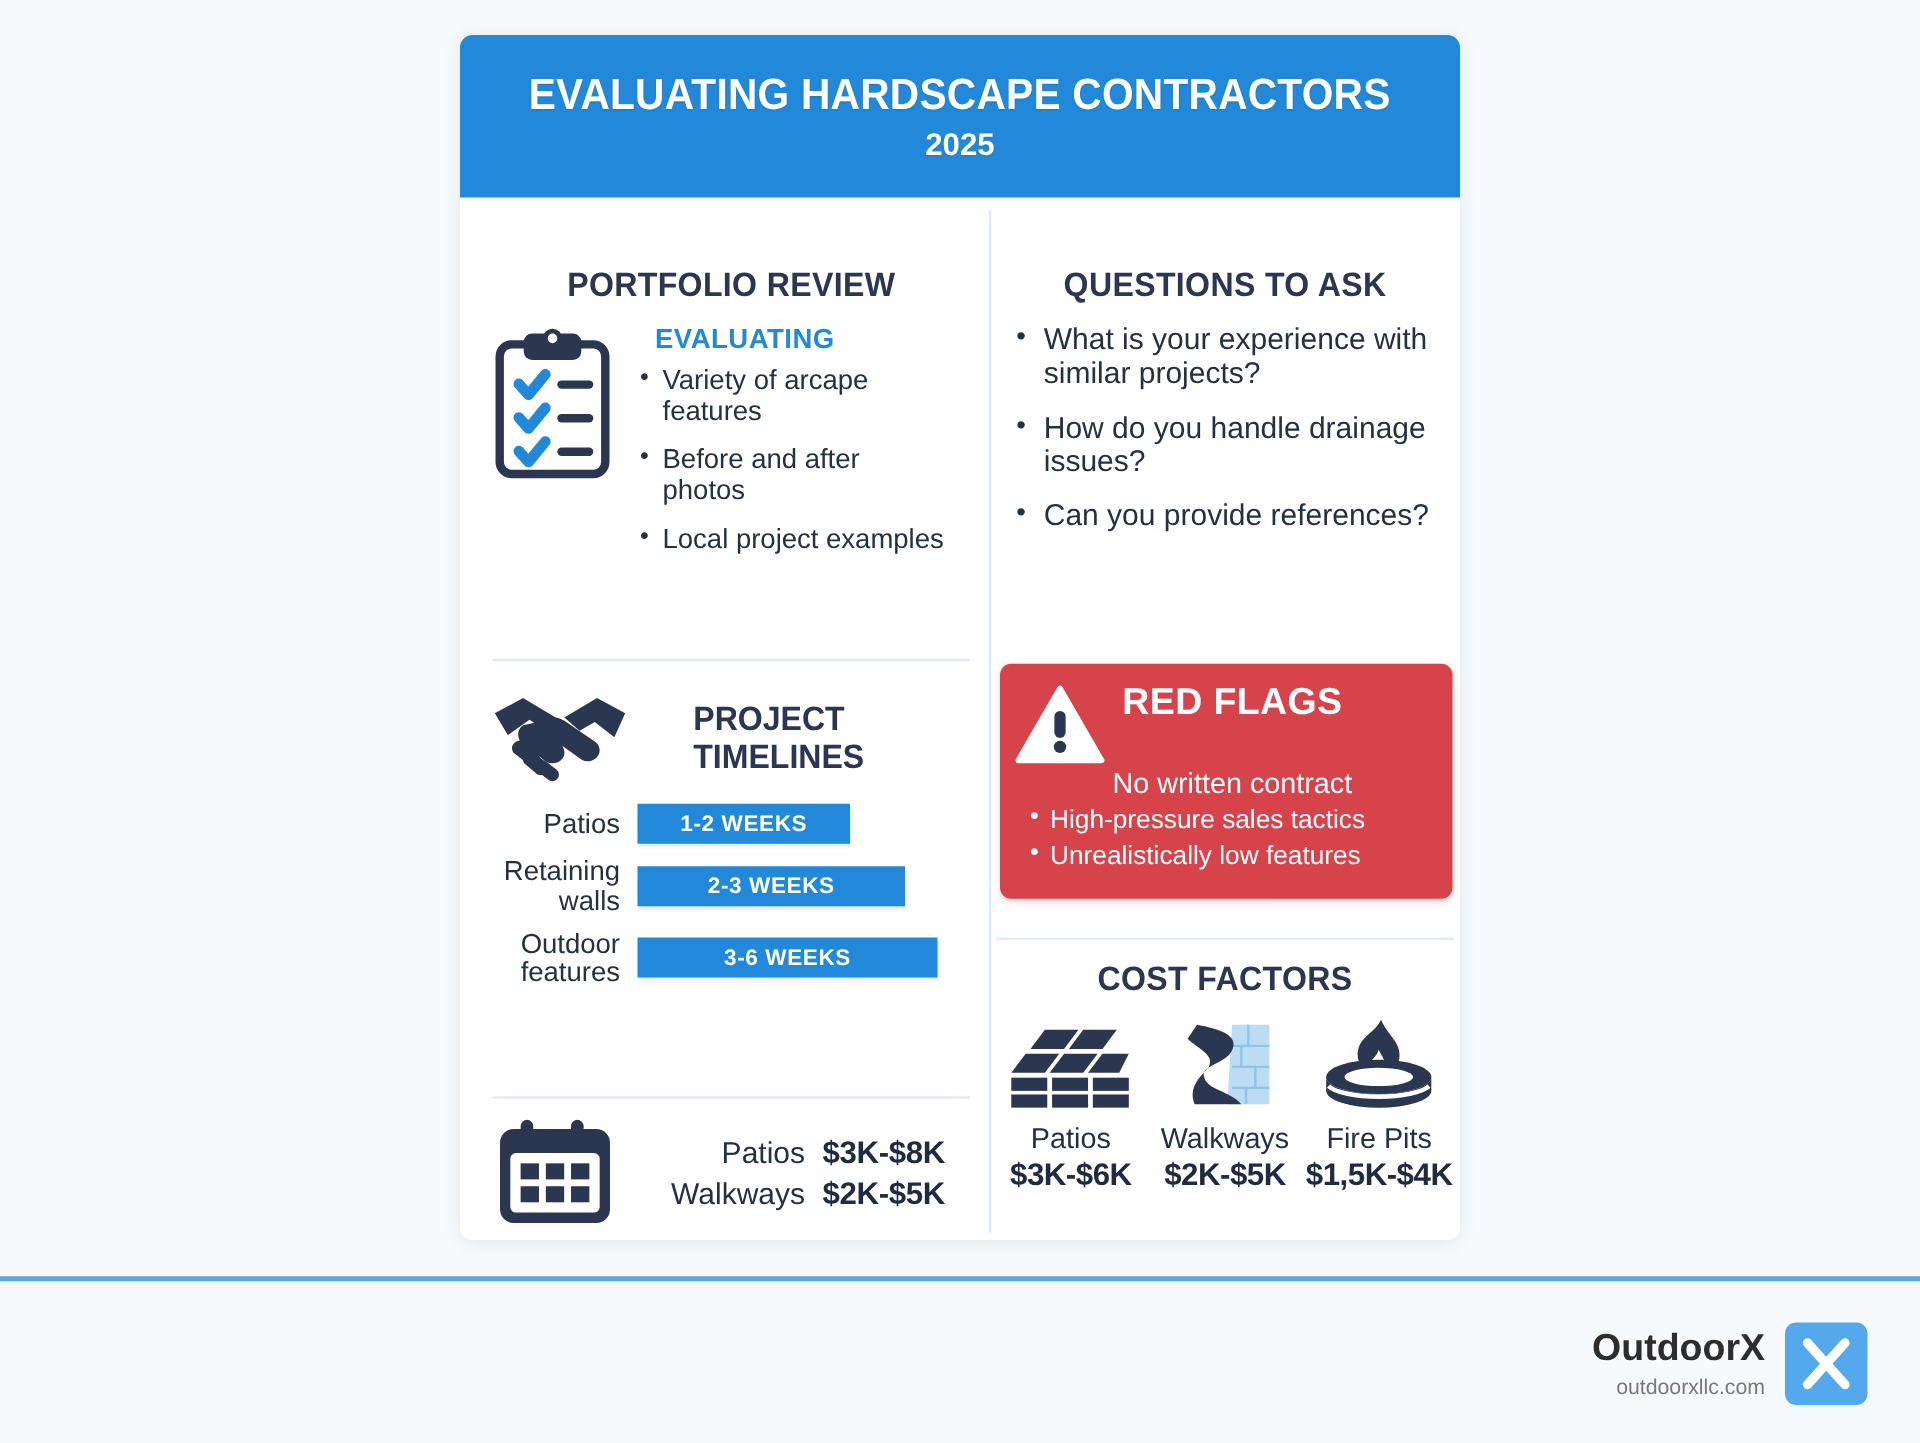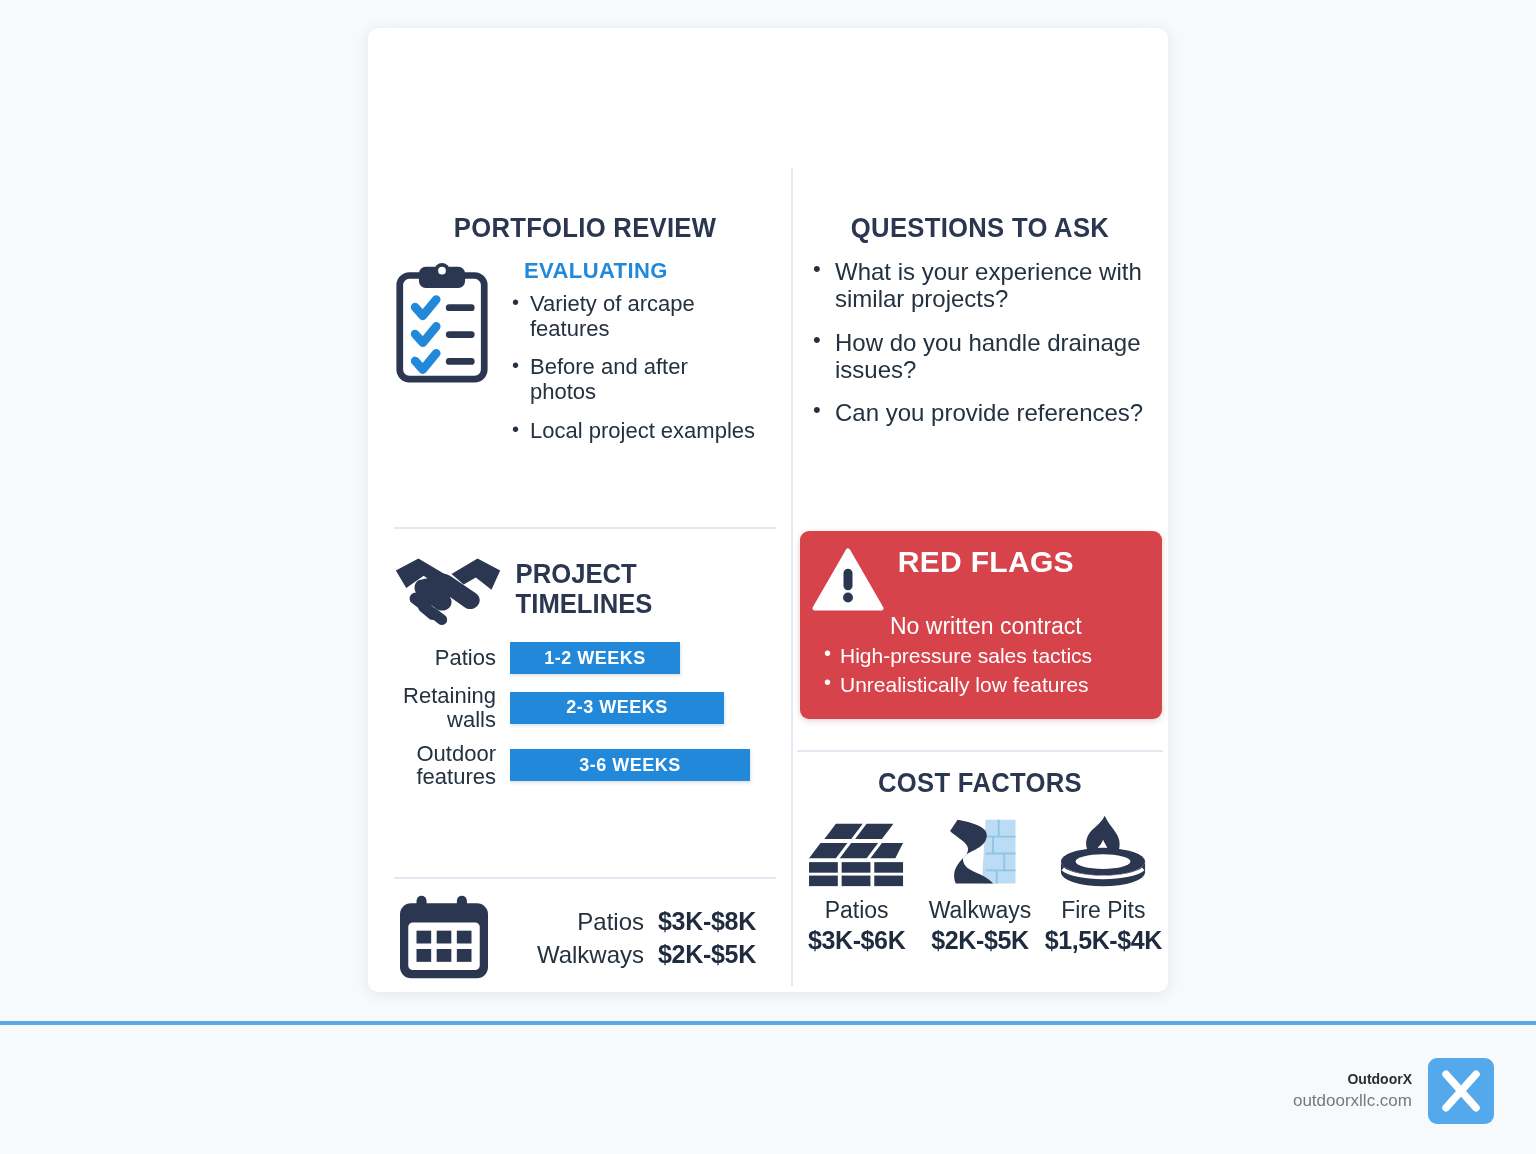--- a/index.html
+++ b/index.html
@@ -85,21 +85,21 @@
     padding-left:24px; position:relative;
   }
   .pf-list li::before{
     content:"•"; position:absolute; left:6px; top:-1px;
     font-size:20px; color:#24313f;
   }
   #pf-divider{ position:absolute; left:14px; top:359px; width:382px; }
 
   
   #timelines{ position:absolute; left:0; top:380px; width:410px; }
-  .tl-head{ display:flex; align-items:center; padding-left:12px; }
+  .tl-head{ display:flex; align-items:center; padding-left:12px;gap:39px; }
   .handshake{ width:112px; flex:0 0 112px; }
   .tl-title{
     font-size:27px; font-weight:bold; color:#2b3650;
     font-stretch:condensed; transform:scaleX(.95);
     line-height:1.1; margin-left:8px;
   }
   .bars{ margin-top:10px; position:relative; }
   .bar-row{ display:flex; align-items:center; margin-bottom:10px; }
   .bar-lbl{
     width:130px; flex:0 0 130px;
@@ -178,33 +178,37 @@
   
   .foot-rule{
     position:absolute; left:0; top:1021px;
     width:1536px; height:4px; background:#5aa9e6;
   }
   .footer{
     position:absolute; right:42px; top:1058px;
     display:flex; align-items:center;
   }
   .foot-text{ text-align:right; margin-right:16px; }
-  .brand{ font-size:14px; font-weight:bold; color:#2d2d2d; }
+  .brand{ font-size:30px; font-weight:bold; color:#2d2d2d; }
   .site{ font-size:17px; color:#787878; margin-top:4px; }
   .logo{
     width:66px; height:66px; border-radius:9px;
     background:#54a8ec;
     display:flex; align-items:center; justify-content:center;
   }
 </style>
 </head>
 <body>
 
 <div class="card">
 
+  <div class="hdr">
+    <div class="hdr-title">EVALUATING HARDSCAPE CONTRACTORS</div>
+    <div class="hdr-year">2025</div>
+  </div>
 
   <div class="vdiv"></div>
 
   <div class="colL">
 
     <div id="portfolio">
       <div class="sec-title">PORTFOLIO REVIEW</div>
       <div class="pf-body">
         <span class="clipboard">
           <svg viewBox="0 0 100 128" width="96" height="123">

